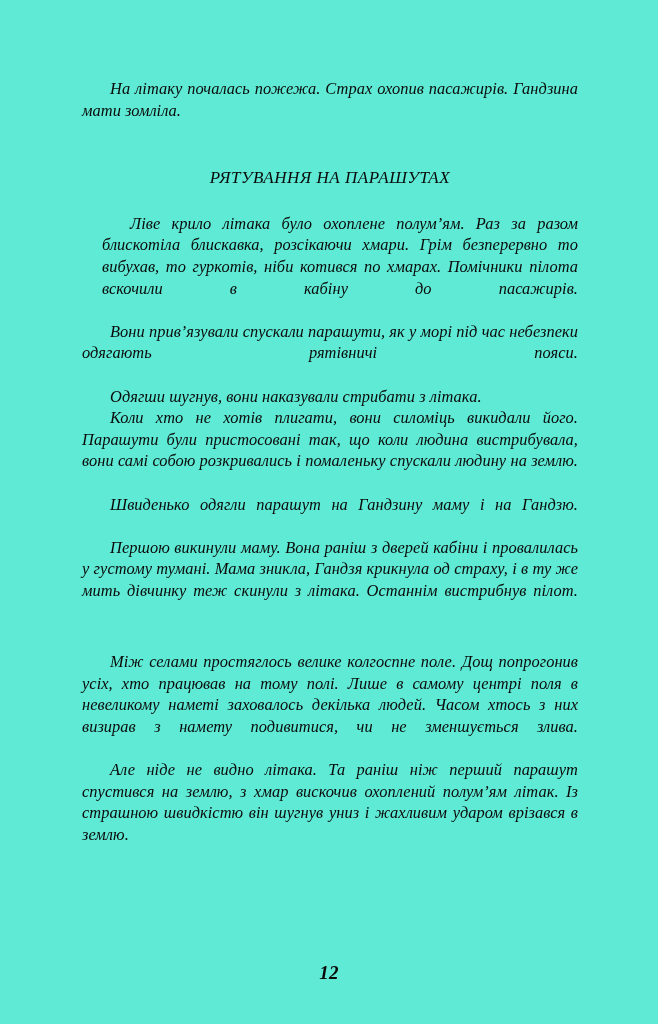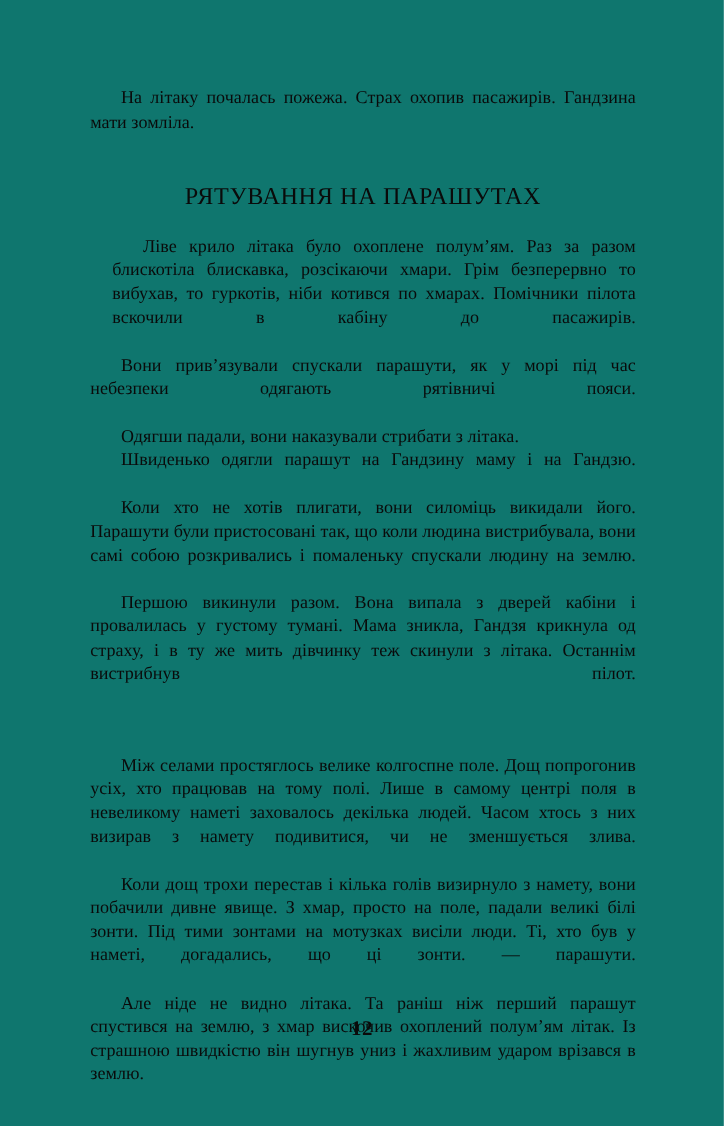--- a/index.html
+++ b/index.html
@@ -17,22 +17,23 @@
     color: #0a0a0a;
     -webkit-font-smoothing: antialiased;
   }
 
   .page {
     position: absolute;
     left: 0;
     top: 0;
     width: 658px;
     height: 1024px;
-    background: #0f766e;
+    background: #5eead4;
     box-sizing: border-box;
+    font-style: italic;
   }
 
   .text-column {
     position: absolute;
     left: 82px;
     top: 78px;
     width: 496px;
   }
 
   
@@ -57,39 +58,39 @@
     content: none;
   }
 
   
   .block {
     margin: 0;
   }
 
   .heading {
     margin: 16px;
-    font-size: 22px;
+    font-size: 17px;
     line-height: 21.6px;
     font-weight: normal;
     text-align: center;
     letter-spacing: 0.55px;
     white-space: nowrap;
   }
 
   
   .gap-before-heading-1 { margin-top: 46px; }
   .gap-after-heading-1  { margin-top: 24px; margin-left: 20px; }
   .gap-before-heading-2 { margin-top: 48px; }
-  .gap-after-heading-2  { margin-top: 40px; }
+  .gap-after-heading-2  { margin-top: 28px; }
 
   
   .folio {
     position: absolute;
     left: 0;
-    top: 925px;
+    top: 962px;
     width: 658px;
     text-align: center;
     font-size: 19px;
     line-height: 22px;
     font-weight: bold;
     letter-spacing: 0.3px;
   }
 </style>
 </head>
 <body>
@@ -99,32 +100,31 @@
   <div class="text-column">
 
     <p class="para short block">На літаку почалась пожежа. Страх охопив пасажирів. Гандзина мати зомліла.</p>
 
     <h2 class="heading block gap-before-heading-1">РЯТУВАННЯ НА ПАРАШУТАХ</h2>
 
     <p class="para block gap-after-heading-1">Ліве крило літака було охоплене полум’ям. Раз за разом блискотіла блискавка, розсікаючи хмари. Грім безперервно то вибухав, то гуркотів, ніби котився по хмарах. Помічники пілота вскочили в кабіну до пасажирів.</p>
 
     <p class="para block">Вони прив’язували спускали парашути, як у морі під час небезпеки одягають рятівничі пояси.</p>
 
-    <p class="para short block">Одягши падали, вони наказували стрибати з літака.</p>
+    <p class="para short block">Одягши шугнув, вони наказували стрибати з літака.</p>
+
+    <p class="para block">Коли хто не хотів плигати, вони силоміць викидали його. Парашути були пристосовані так, що коли людина вистрибувала, вони самі собою розкривались і помаленьку спускали людину на землю.</p>
 
     <p class="para block">Швиденько одягли парашут на Гандзину маму і на Гандзю.</p>
 
-    <p class="para block">Коли хто не хотів плигати, вони силоміць викидали його. Парашути були пристосовані так, що коли людина вистрибувала, вони самі собою розкривались і помаленьку спускали людину на землю.</p>
-
-    <p class="para block">Першою викинули разом. Вона випала з дверей кабіни і провалилась у густому тумані. Мама зникла, Гандзя крикнула од страху, і в ту же мить дівчинку теж скинули з літака. Останнім вистрибнув пілот.</p>
+    <p class="para block">Першою викинули маму. Вона раніш з дверей кабіни і провалилась у густому тумані. Мама зникла, Гандзя крикнула од страху, і в ту же мить дівчинку теж скинули з літака. Останнім вистрибнув пілот.</p>
 
 
     <p class="para block gap-after-heading-2">Між селами простяглось велике колгоспне поле. Дощ попрогонив усіх, хто працював на тому полі. Лише в самому центрі поля в невеликому наметі заховалось декілька людей. Часом хтось з них визирав з намету подивитися, чи не зменшується злива.</p>
 
-    <p class="para block">Коли дощ трохи перестав і кілька голів визирнуло з намету, вони побачили дивне явище. З хмар, просто на поле, падали великі білі зонти. Під тими зонтами на мотузках висіли люди. Ті, хто був у наметі, догадались, що ці зонти. — парашути.</p>
 
     <p class="para block">Але ніде не видно літака. Та раніш ніж перший парашут спустився на землю, з хмар вискочив охоплений полум’ям літак. Із страшною швидкістю він шугнув униз і жахливим ударом врізався в землю.</p>
 
   </div>
 
   <div class="folio">12</div>
 
 </div>
 
 </body></html>

